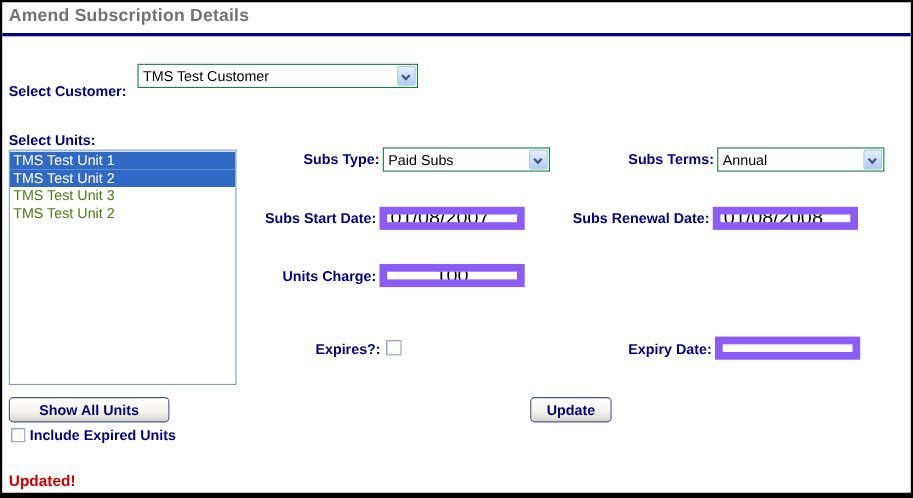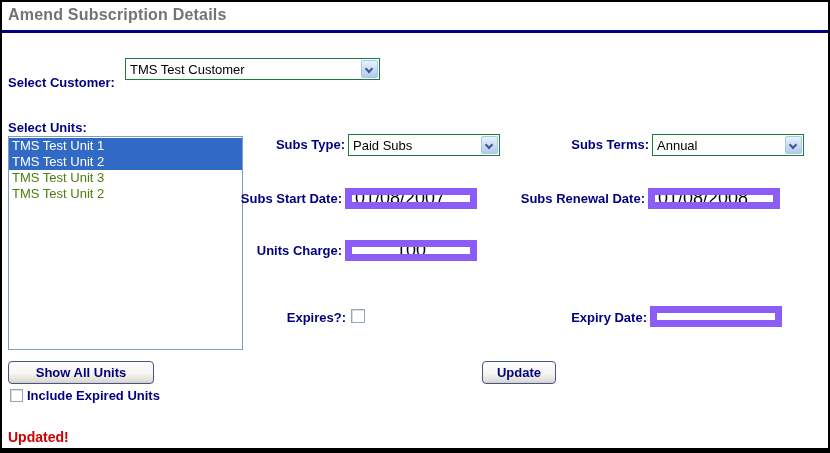--- a/index.html
+++ b/index.html
@@ -44,21 +44,21 @@
   }
   .chev {
     position: absolute; left: 4px; top: 5px;
     width: 6px; height: 6px;
     border-right: 2px solid #42598c; border-bottom: 2px solid #42598c;
     transform: rotate(45deg);
   }
   
   .listbox {
     position: absolute; left: 6px; top: 134px;
-    width: 235px; height: 214px;
+    width: 207px; height: 214px;
     border: 1px solid #7f9db9; background: #ffffff;
     overflow: hidden; padding-top: 1px;
   }
   .list-item {
     height: 16px; line-height: 16px; font-size: 13px;
     padding-left: 3px; color: #4d7c0f; white-space: nowrap;
   }
   .list-item.selected { background: #316ac5; color: #ffffff; }
   
   .txt {

